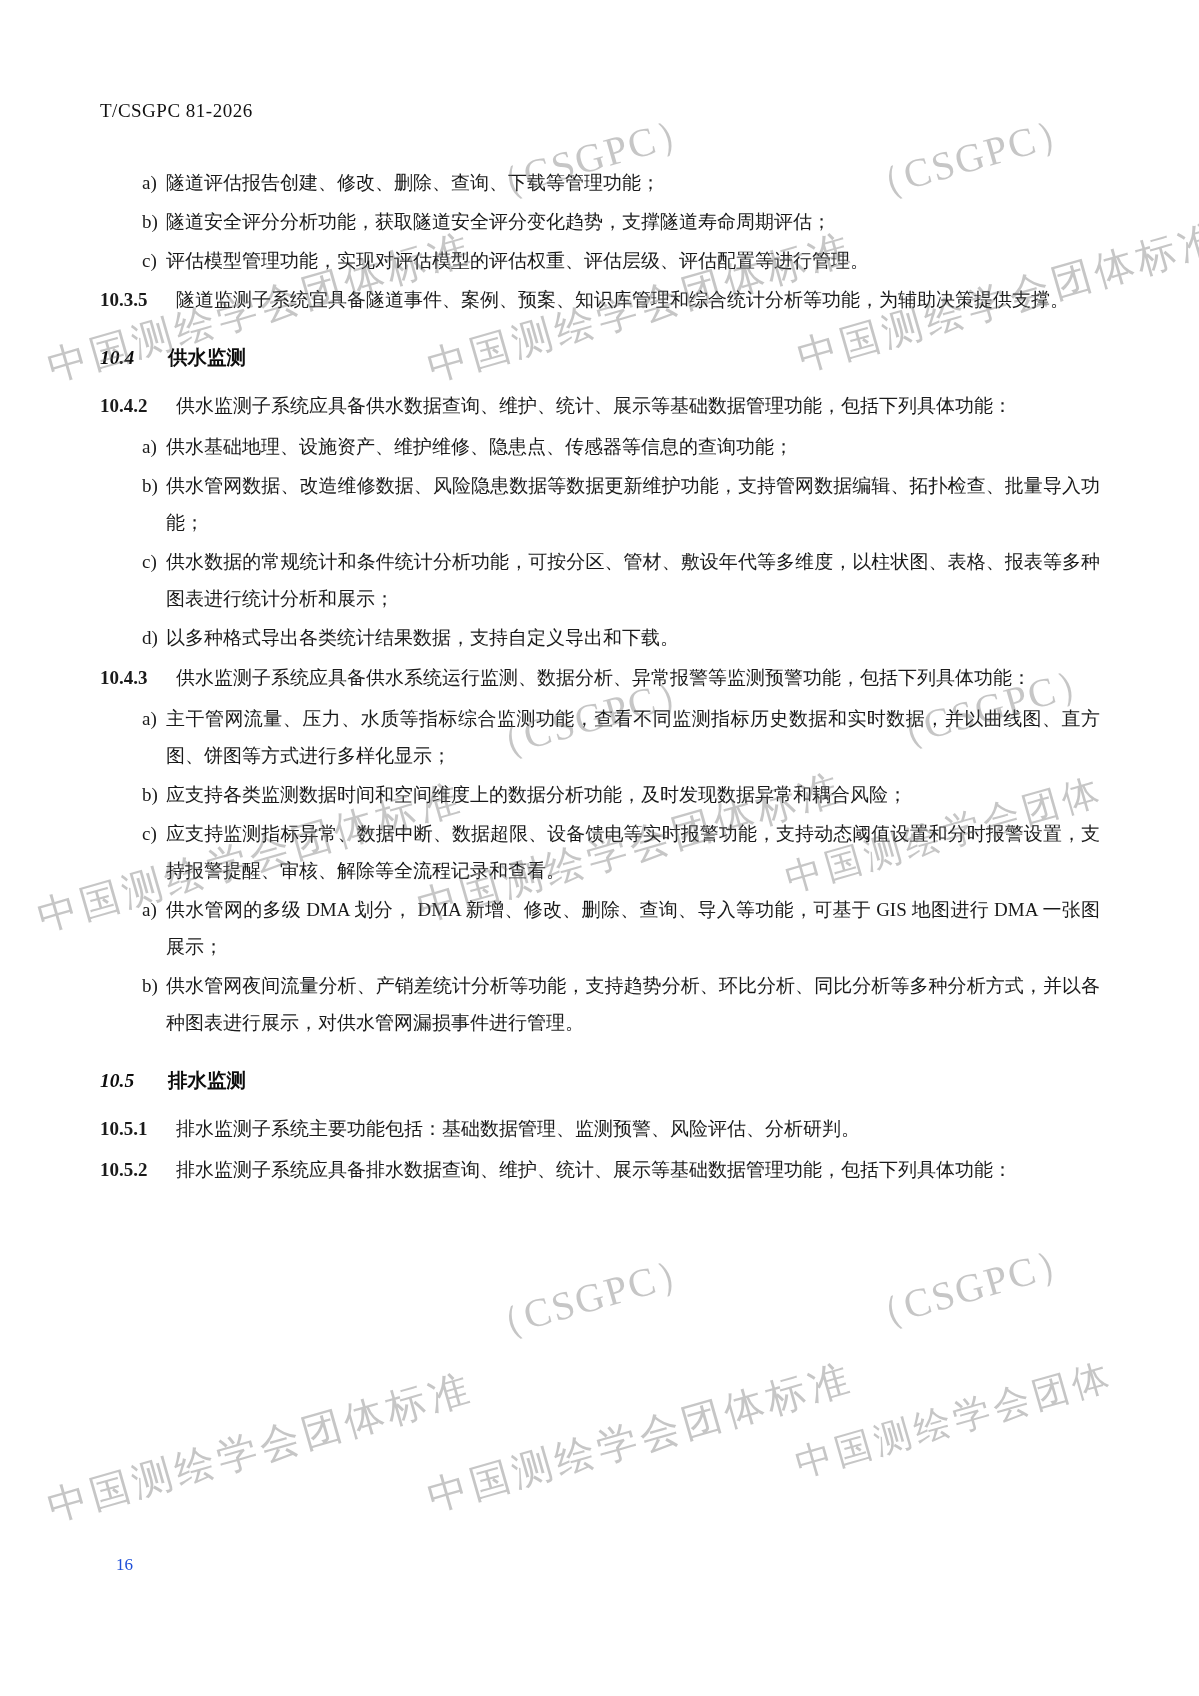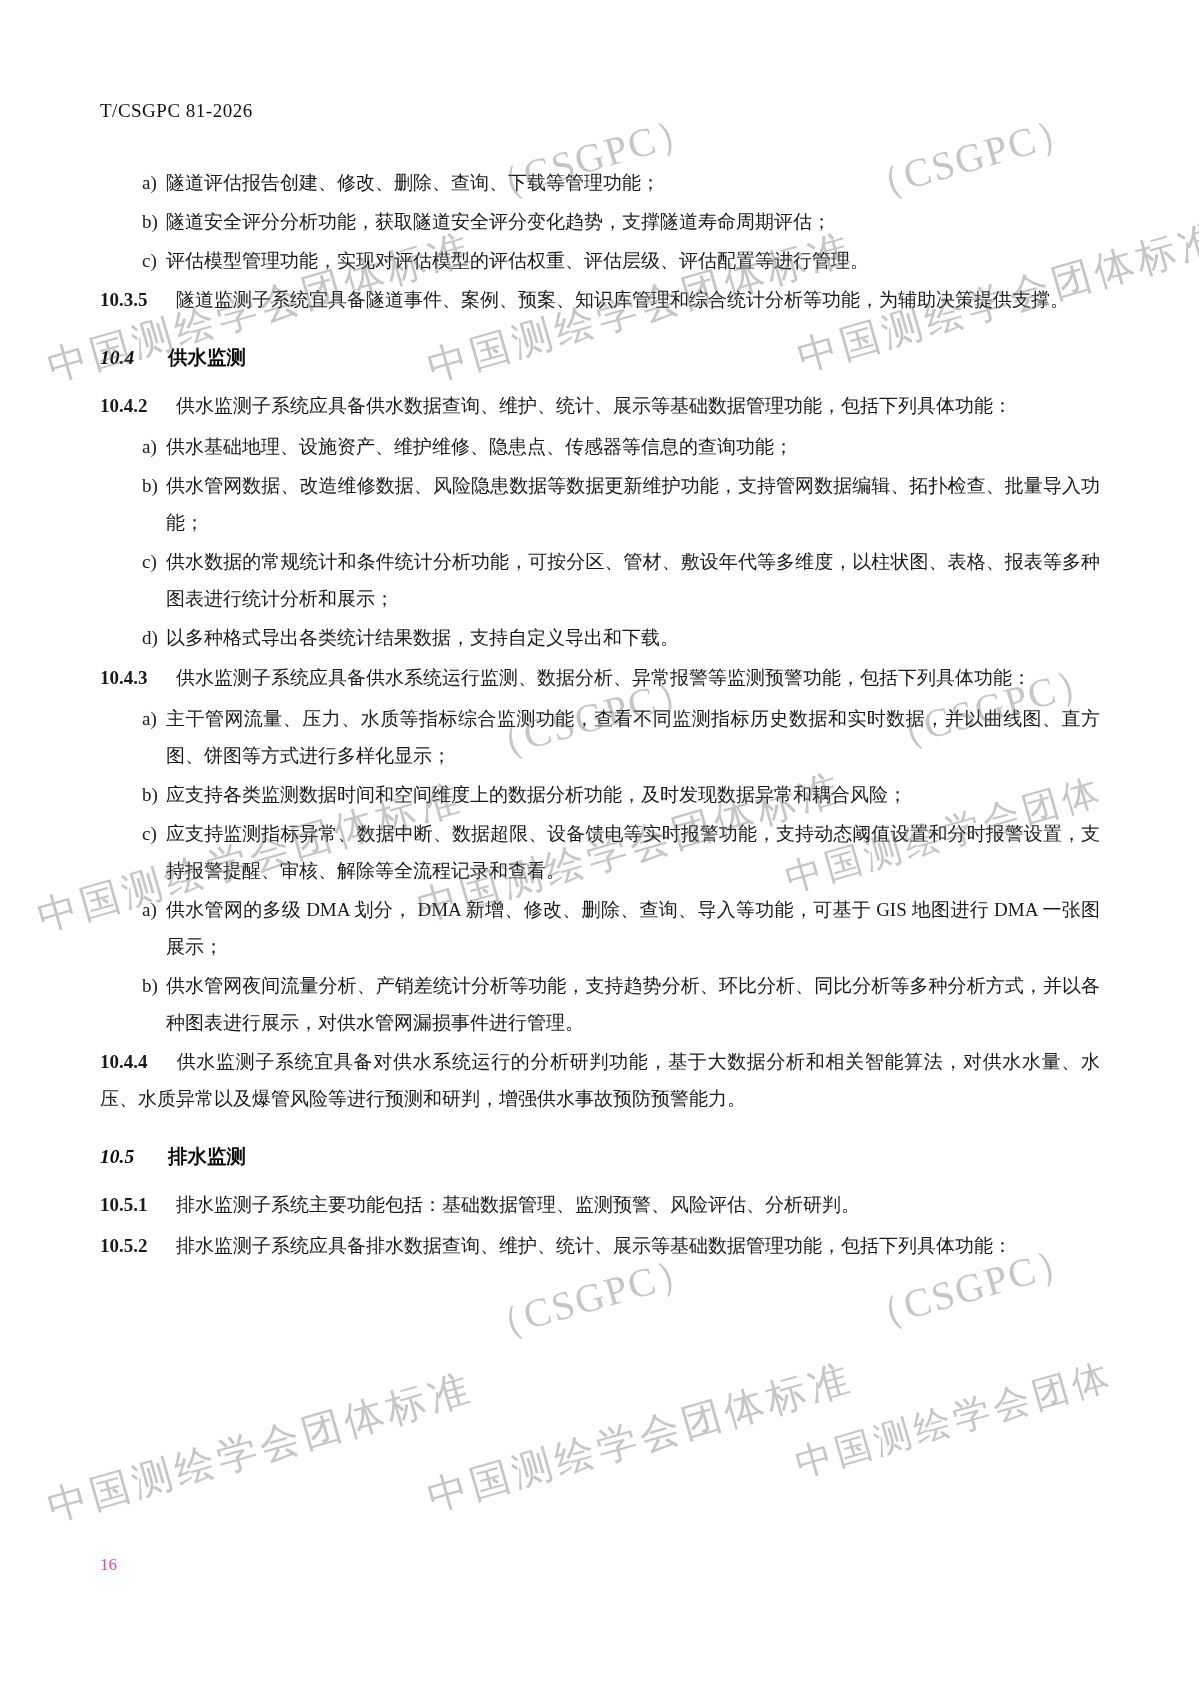--- a/index.html
+++ b/index.html
@@ -75,24 +75,24 @@
   .num-para .n {
     display: inline-block;
     min-width: 76px;
     font-weight: bold;
   }
   .num-para.wide .n {
     min-width: 92px;
   }
   .page-number {
     position: absolute;
-    left: 100px;
+    left: 116px;
     top: 1555px;
     font-size: 17px;
-    color: #ec4899;
+    color: #1d4ed8;
   }
   
   .wm-layer {
     position: absolute;
     inset: 0;
     pointer-events: none;
     overflow: hidden;
     z-index: 5;
   }
   .wm {
@@ -193,23 +193,20 @@
       <li>
         <span class="marker">a)</span>
         <span class="text">供水管网的多级 DMA 划分， DMA 新增、修改、删除、查询、导入等功能，可基于 GIS 地图进行 DMA 一张图展示；</span>
       </li>
       <li>
         <span class="marker">b)</span>
         <span class="text">供水管网夜间流量分析、产销差统计分析等功能，支持趋势分析、环比分析、同比分析等多种分析方式，并以各种图表进行展示，对供水管网漏损事件进行管理。</span>
       </li>
     </ul>
 
-    <p class="num-para">
-      <span class="n">10.4.4</span><span>供水监测子系统宜具备对供水系统运行的分析研判功能，基于大数据分析和相关智能算法，对供水水量、水压、水质异常以及爆管风险等进行预测和研判，增强供水事故预防预警能力。</span>
-    </p>
 
     <div class="section-head">
       <span class="num">10.5</span><span>排水监测</span>
     </div>
 
     <p class="num-para">
       <span class="n">10.5.1</span><span>排水监测子系统主要功能包括：基础数据管理、监测预警、风险评估、分析研判。</span>
     </p>
 
     <p class="num-para">

